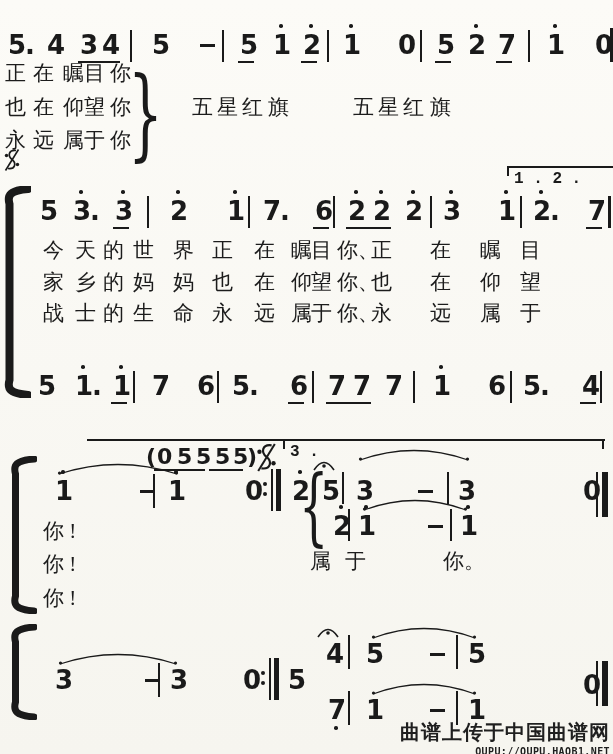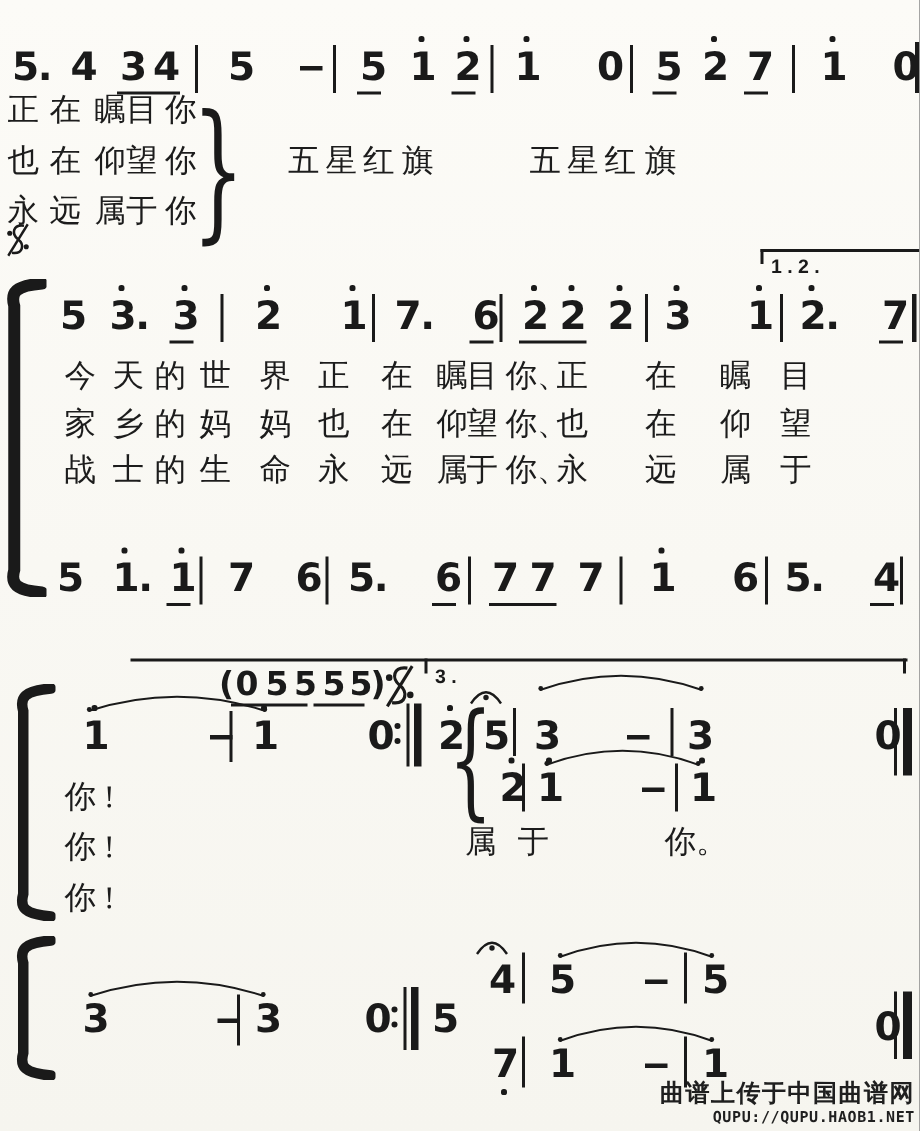--- a/index.html
+++ b/index.html
@@ -12,24 +12,24 @@
         color:#1a1a1a;line-height:1;letter-spacing:-1px;white-space:pre;}
   .lyr{position:absolute;font-family:"Liberation Serif",serif;color:#1c1c1c;
        line-height:1;white-space:pre;}
   .bar,.ul,.vline,.tick{position:absolute;background:#1a1a1a;}
   .odot{position:absolute;width:3.5px;height:3.5px;border-radius:50%;background:#1a1a1a;}
   .rdot{position:absolute;width:4px;height:4px;border-radius:50%;background:#1a1a1a;}
   .dash{position:absolute;height:3px;background:#1a1a1a;}
   .svgel{position:absolute;}
   .brace{position:absolute;color:#1a1a1a;font-family:"DejaVu Serif",serif;
          font-weight:400;line-height:1;transform-origin:left top;}
-  .vlabel{position:absolute;font-family:Liberation Sans, sans-serif;font-weight:700;
-          font-size:13px;color:#1a1a1a;line-height:1;white-space:pre;}
+  .vlabel{position:absolute;font-family:Liberation Mono, monospace;font-weight:700;
+          font-size:16px;color:#1a1a1a;line-height:1;white-space:pre;}
   #watermark{position:absolute;right:3px;top:719px;text-align:right;color:#1f1f1f;}
-  #wm1{font-size:16px;font-weight:700;letter-spacing:1px;
+  #wm1{font-size:20px;font-weight:700;letter-spacing:1px;
        font-family:"Liberation Serif",serif;}
   #wm2{font-size:10px;font-weight:700;letter-spacing:.4px;
        font-family:"DejaVu Sans Mono",monospace;}
 </style>
 </head>
 <body>
 
 <div id="sheet">
   <div id="watermark">
     <div id="wm1">曲谱上传于中国曲谱网</div>

